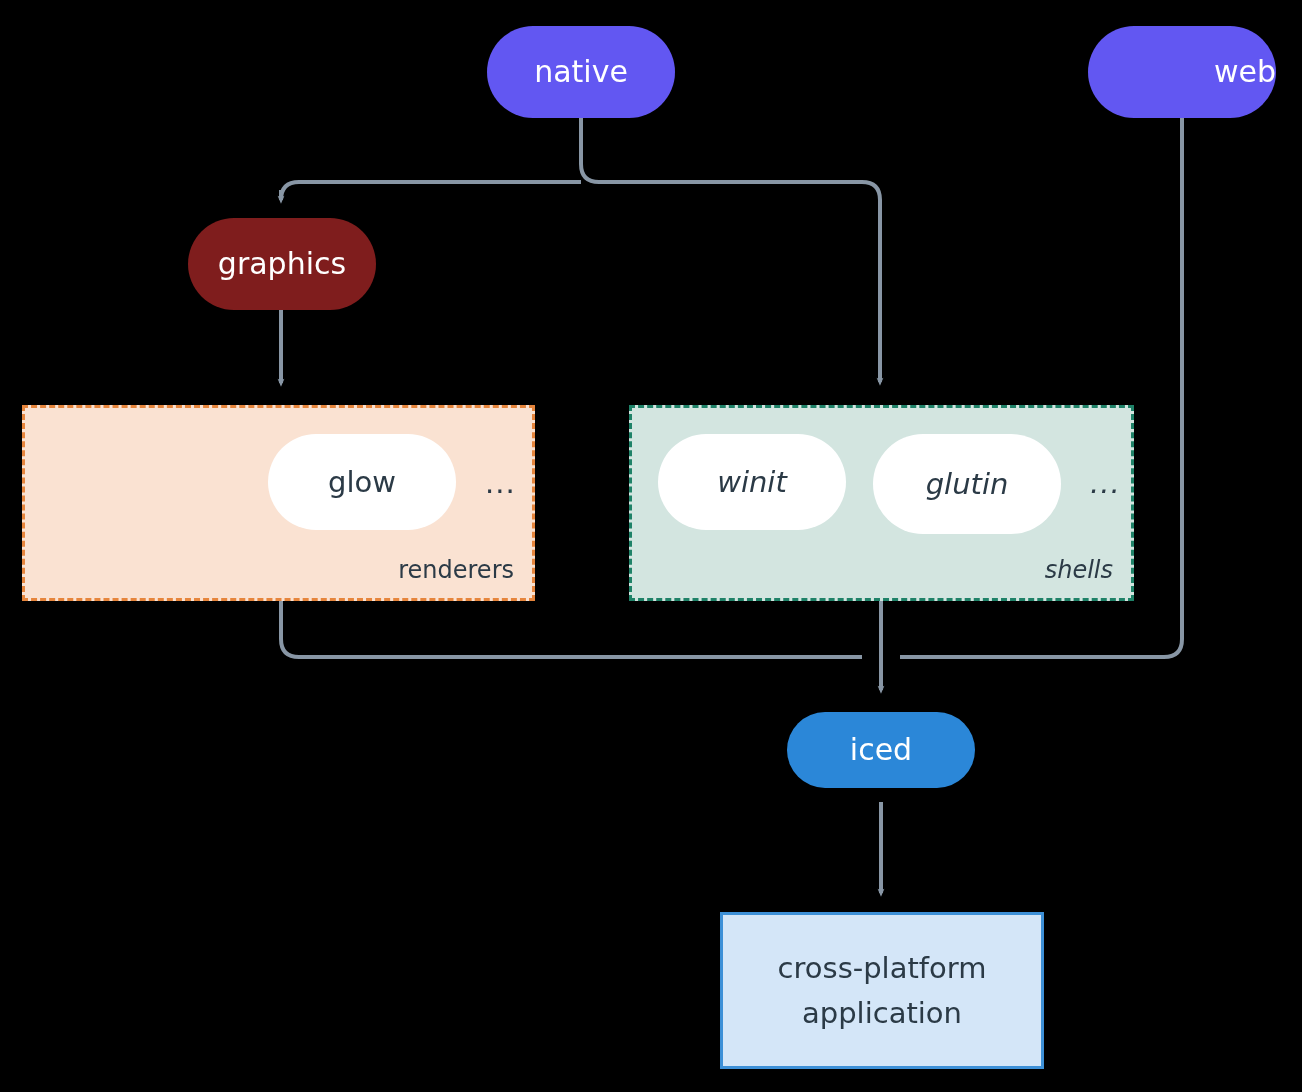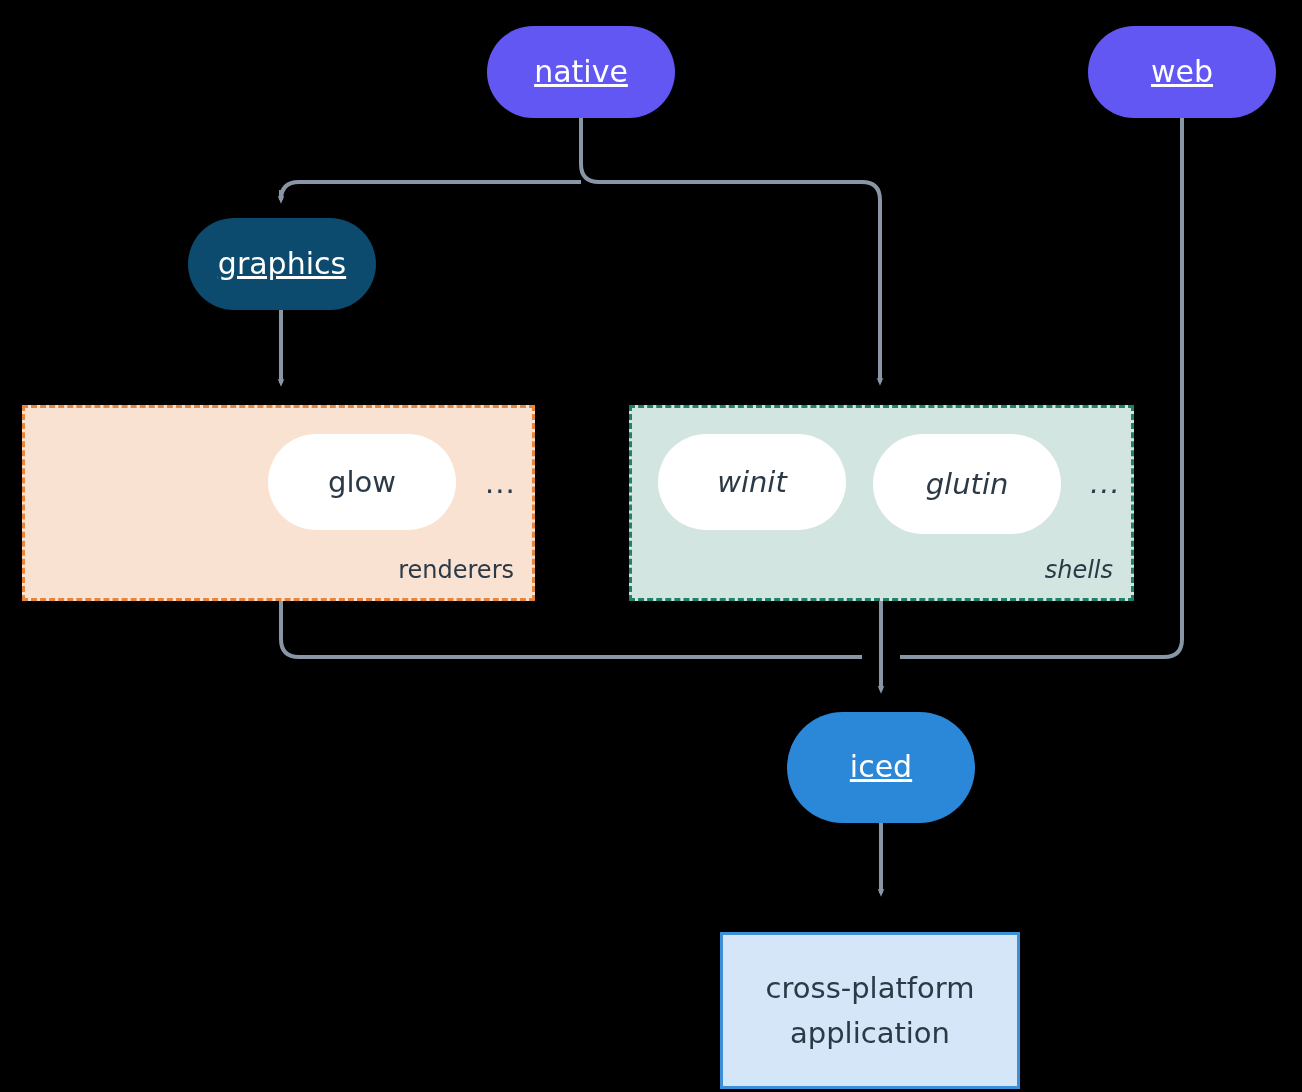--- a/index.html
+++ b/index.html
@@ -30,29 +30,28 @@
     position: absolute;
     display: flex;
     align-items: center;
     justify-content: center;
     box-sizing: border-box;
     text-align: center;
     line-height: 1.22;
   }
   .pill {
     border-radius: 999px;
-    text-decoration: underline;
   }
   .node-native, .node-web {
     background: #6257f2;
     color: #ffffff;
     font-size: 30px;
   }
   .node-graphics {
-    background: #0c4a6e;
+    background: #7f1d1d;
     color: #ffffff;
     font-size: 30px;
   }
   .node-iced {
     background: #2b87d8;
     color: #ffffff;
     font-size: 30px;
   }
   .node-app {
     background: #d4e6f8;
@@ -124,21 +123,21 @@
 
     <path fill="none" stroke="#8896a5" stroke-width="4" d="M 881 600 L 881 690" marker-end="url(#arrowhead)"></path>
 
     <path fill="none" stroke="#8896a5" stroke-width="4" d="M 881 802 L 881 893" marker-end="url(#arrowhead)"></path>
   </svg>
 
   <div class="node pill node-native" style="left:487px; top:26px; width:188px; height:92px;">
     <span>native</span>
   </div>
 
-  <div class="node pill node-web" style="left:1088px; top:26px; width:188px; height:92px;">
+  <div class="node pill node-web" style="left:1088px; top:26px; width:188px; height:92px;justify-content:flex-end;">
     <span>web</span>
   </div>
 
   <div class="node pill node-graphics" style="left:188px; top:218px; width:188px; height:92px;">
     <span>graphics</span>
   </div>
 
   <div class="group group-renderers" style="left:22px; top:405px; width:513px; height:196px;">
     <div class="leaf" style="left:243px; top:26px; width:188px; height:96px;">
       <span>glow</span>
@@ -151,22 +150,22 @@
     <div class="leaf" style="left:26px; top:26px; width:188px; height:96px;">
       <span>winit</span>
     </div>
     <div class="leaf" style="left:241px; top:26px; width:188px; height:100px;align-items:center;">
       <span>glutin</span>
     </div>
     <div class="ellipsis" style="left:458px; top:58px;">...</div>
     <div class="group-label" style="right:18px; bottom:14px;">shells</div>
   </div>
 
-  <div class="node pill node-iced" style="left:787px; top:712px; width:188px; height:111px;text-align:center;">
+  <div class="node pill node-iced" style="left:787px; top:712px; width:188px; height:76px;text-align:center;">
     <span>iced</span>
   </div>
 
-  <div class="node node-app" style="left:720px; top:912px; width:300px; height:157px;margin-top:20px;">
+  <div class="node node-app" style="left:720px; top:912px; width:324px; height:157px;">
     <span>cross-platform</span>
     <span>application</span>
   </div>
 
 </div>
 
 </body></html>

